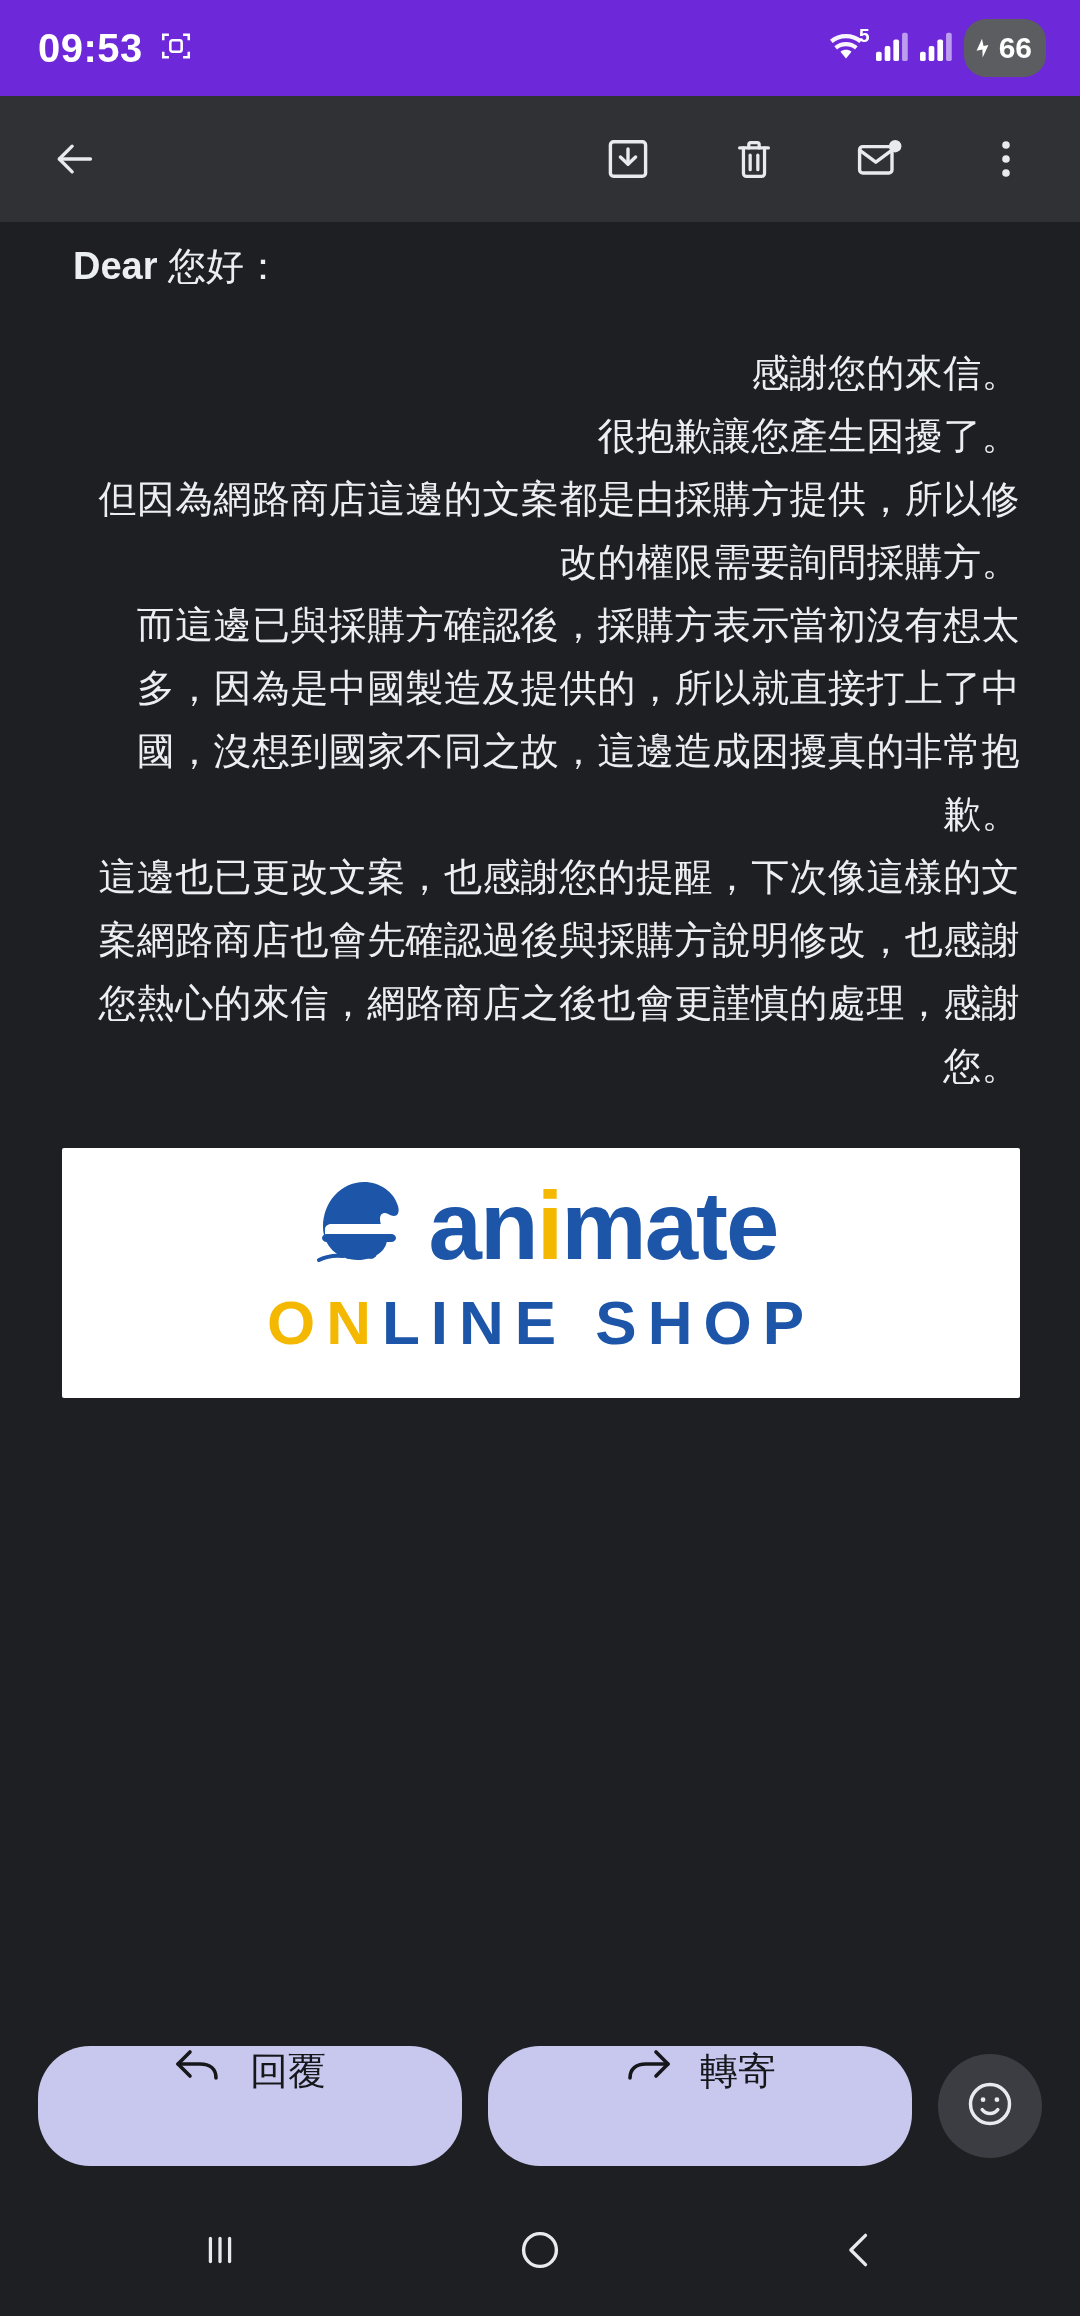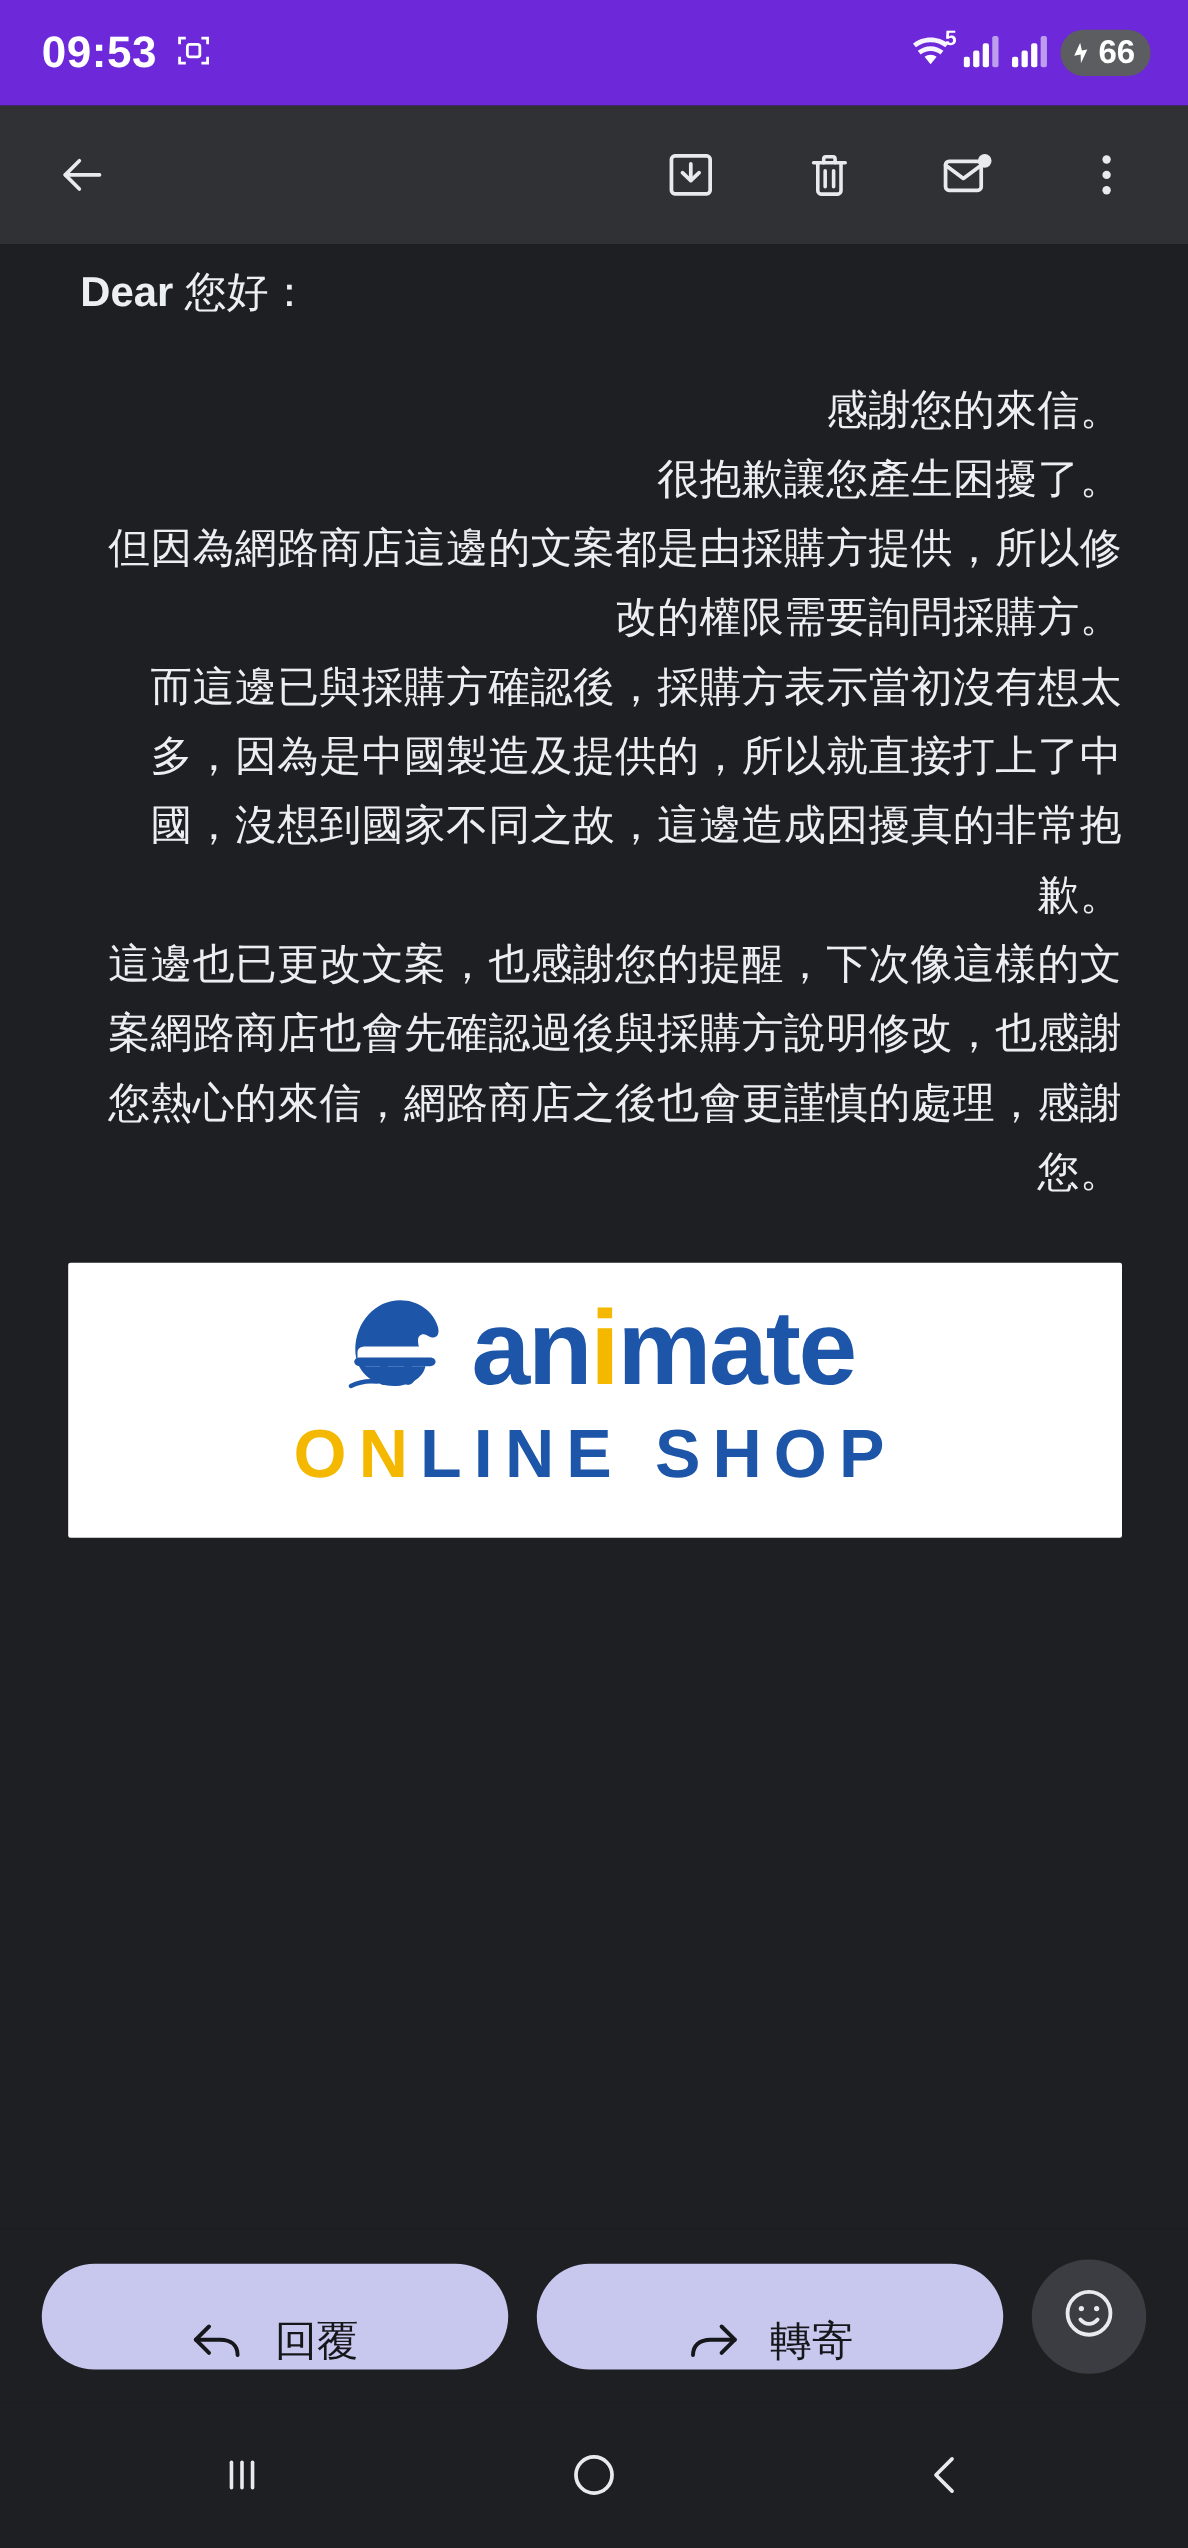--- a/index.html
+++ b/index.html
@@ -44,21 +44,21 @@
     align-items: center;
     gap: 10px;
   }
   .battery-pill {
     display: flex;
     align-items: center;
     gap: 5px;
     background: #5c5d60;
     border-radius: 22px;
     padding: 3px 14px 3px 8px;
-    height: 42px;
+    height: 58px;
     justify-content: center;
   }
   .battery-pct {
     font-size: 30px;
     font-weight: 700;
     color: #ffffff;
     line-height: 1;
   }
 
   
@@ -210,25 +210,25 @@
     height: 158px;
     background: #1e1f22;
     display: flex;
     align-items: center;
     gap: 26px;
     padding: 0 38px;
     border-top: 1px solid #1e1f22;
   }
   .pill {
     flex: 1 1 0;
-    height: 96px;
+    height: 120px;
     background: #c8c8ef;
     border-radius: 52px;
     display: flex;
-    align-items: flex-end;
+    align-items: flex-start;
     justify-content: center;
     gap: 28px;
     color: #16171a;
   }
   .pill-label {
     font-size: 38px;
     color: #16171a;
   }
   .round-btn {
     flex: 0 0 104px;

